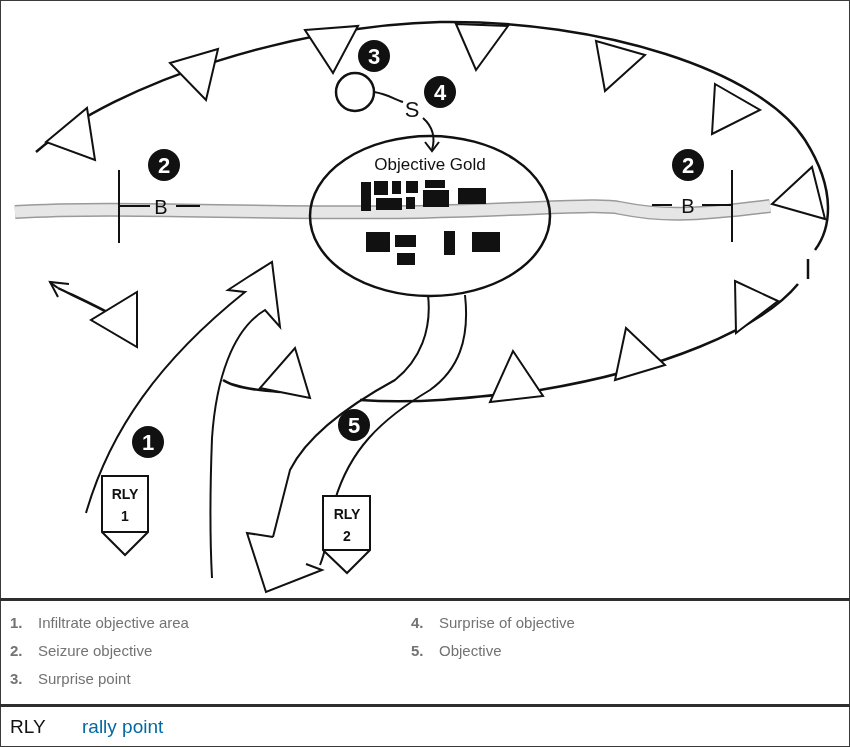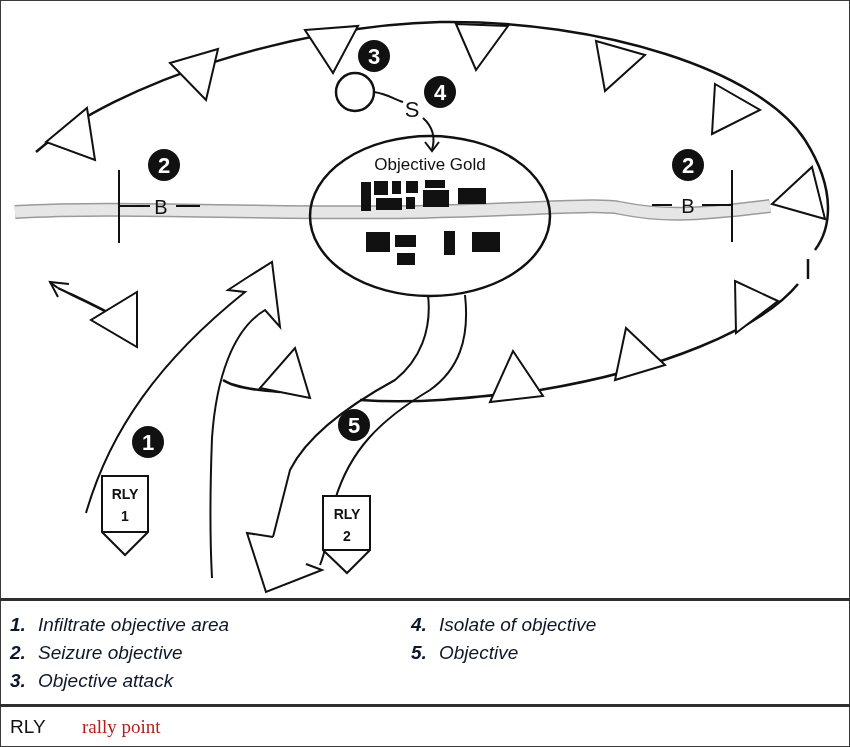--- a/index.html
+++ b/index.html
@@ -2,24 +2,24 @@
 <html><head>
 <meta charset="utf-8">
 <style>
   html, body { margin: 0; padding: 0; background: #ffffff; }
   body { width: 850px; height: 747px; overflow: hidden; position: relative; font-family: "Liberation Sans", sans-serif; }
   .frame { position: absolute; left: 0; top: 0; width: 848px; height: 745px; border: 1px solid #3a3a3a; background: #fff; }
   svg.diagram { position: absolute; left: 0; top: 0; width: 850px; height: 600px; }
   .rule { position: absolute; left: 0; width: 850px; height: 3px; background: #2e2e2e; }
   .rule.r1 { top: 598px; }
   .rule.r2 { top: 704px; }
-  .legend-item { position: absolute; font-size: 19px; color: #0f172a; white-space: nowrap; font-style: italic; }
+  .legend-item { position: absolute; font-size: 15px; color: #737373; white-space: nowrap; }
   .legend-item .num { font-weight: bold; display: inline-block; width: 28px; }
   .abbr { position: absolute; left: 10px; top: 716px; font-size: 19px; color: #111; }
-  .abbr-def { position: absolute; left: 82px; top: 716px; font-size: 19px; color: #b91c1c; font-family: Liberation Serif, serif; }
+  .abbr-def { position: absolute; left: 82px; top: 716px; font-size: 19px; color: #0369a1; }
   .badge-text { font-family: "Liberation Sans", sans-serif; font-weight: bold; font-size: 22px; fill: #fff; }
   .lbl { font-family: "Liberation Sans", sans-serif; fill: #111; }
 </style>
 </head>
 <body>
 
 <div class="frame"></div>
 
 <svg class="diagram" viewBox="0 0 850 600">
 
@@ -137,24 +137,24 @@
 <div class="rule r1"></div>
 
 <div>
   <div class="legend-item" style="left:10px; top:614px;">
     <span class="num">1.</span><span>Infiltrate objective area</span>
   </div>
   <div class="legend-item" style="left:10px; top:642px;">
     <span class="num">2.</span><span>Seizure objective</span>
   </div>
   <div class="legend-item" style="left:10px; top:670px;">
-    <span class="num">3.</span><span>Objective attack</span>
+    <span class="num">3.</span><span>Surprise point</span>
   </div>
   <div class="legend-item" style="left:411px; top:614px;">
-    <span class="num">4.</span><span>Isolate of objective</span>
+    <span class="num">4.</span><span>Surprise of objective</span>
   </div>
   <div class="legend-item" style="left:411px; top:642px;">
     <span class="num">5.</span><span>Objective</span>
   </div>
 </div>
 
 <div class="rule r2"></div>
 
 <div class="abbr">RLY</div>
 <div class="abbr-def">rally point</div>

